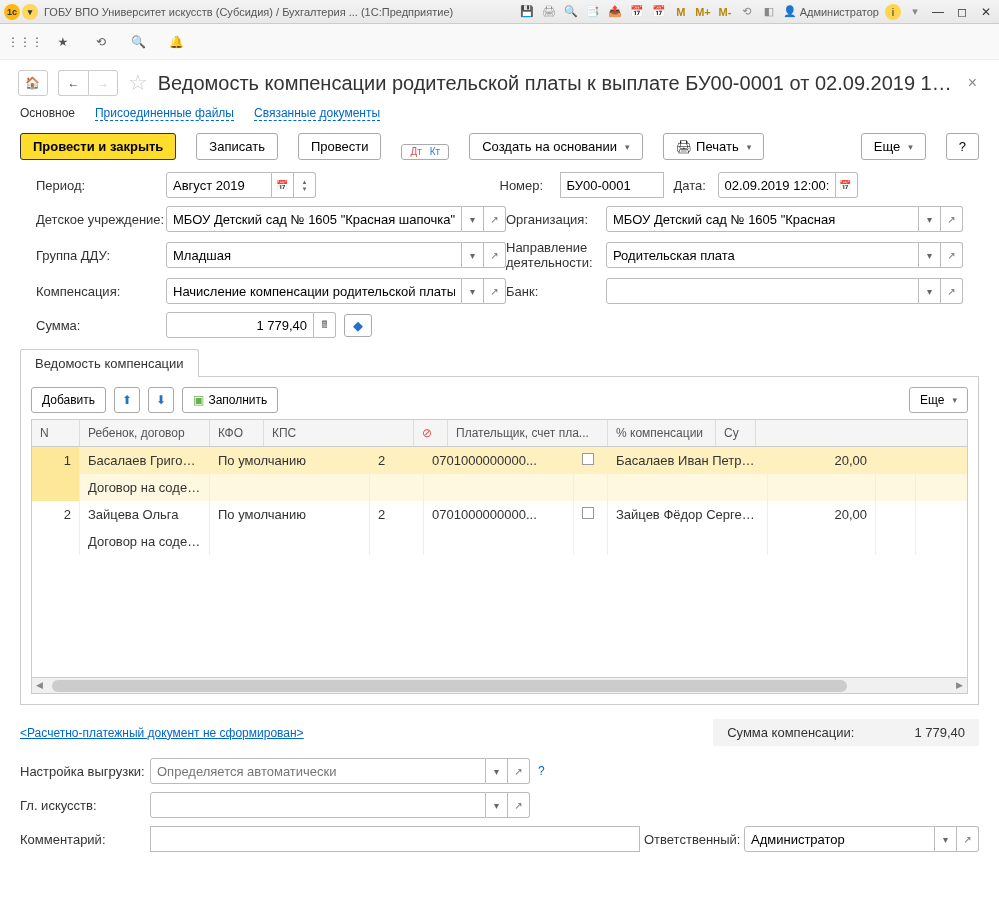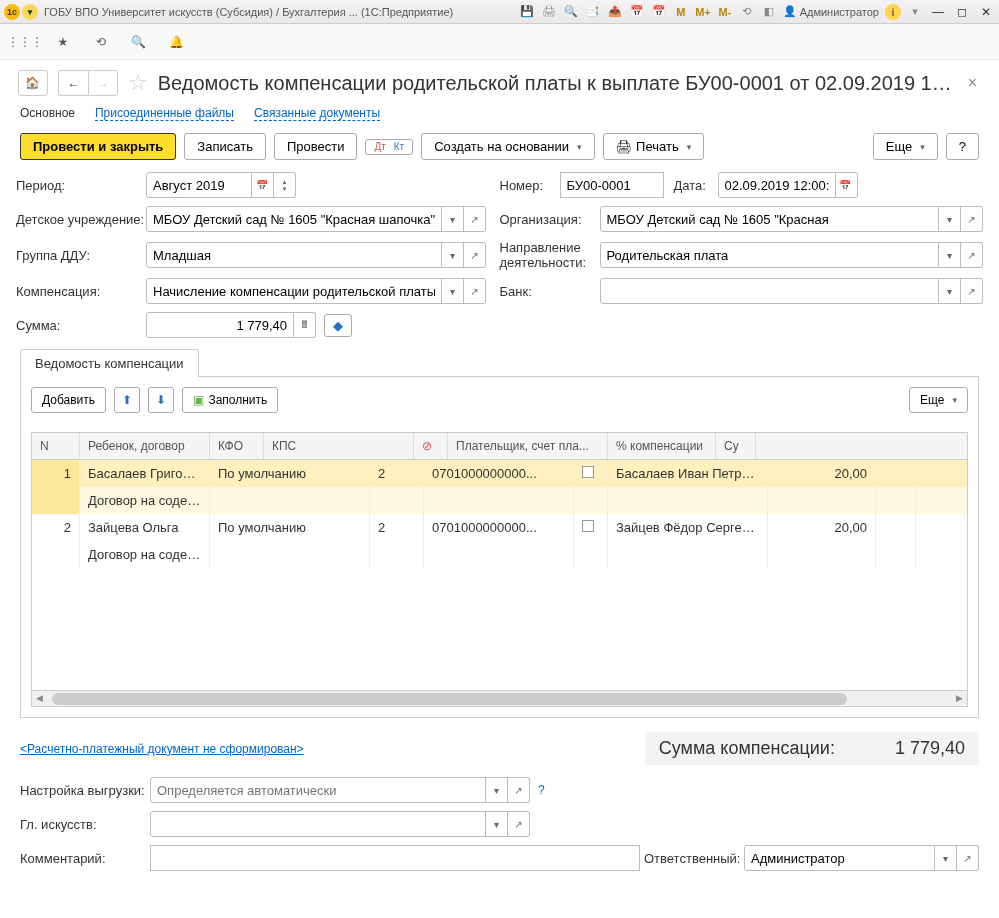--- a/index.html
+++ b/index.html
@@ -22,64 +22,64 @@
 .nav-group .nav-btn:first-child { border-radius: 3px 0 0 3px; border-right: none; }
 .nav-group .nav-btn:last-child { border-radius: 0 3px 3px 0; }
 .star-ico { color: #ccc; font-size: 22px; }
 .doc-title { font-size: 20px; color: #333; white-space: nowrap; overflow: hidden; text-overflow: ellipsis; flex: 1; }
 .close-doc { font-size: 16px; color: #888; cursor: pointer; padding: 0 4px; }
 
 .sub-tabs { display: flex; gap: 20px; padding: 6px 20px 12px; }
 .sub-tab { color: #0066cc; cursor: pointer; border-bottom: 1px dashed #0066cc; }
 .sub-tab.active { color: #333; border: none; }
 
-.toolbar { display: flex; gap: 8px; padding: 0 20px 12px; align-items: center; }
+.toolbar { display: flex; gap: 20px; padding: 0 20px 12px; align-items: flex-end; }
 .btn { border: 1px solid #aaa; background: #fff; padding: 5px 12px; border-radius: 3px; cursor: pointer; font-size: 13px; display: inline-flex; align-items: center; gap: 4px; }
 .btn.primary { background: #ffdd2d; border-color: #333; font-weight: bold; }
 .btn-drop::after { content: "▾"; font-size: 9px; margin-left: 4px; color: #666; }
 .spacer { flex: 1; }
 
-.form-area { padding: 0 16px; }
+.form-area { padding: 0 36px; }
 .form-row { display: flex; align-items: center; margin-bottom: 8px; }
 .form-col { display: flex; align-items: center; flex: 1; }
 .flabel { width: 130px; font-size: 13px; color: #333; }
 .flabel2 { width: 100px; font-size: 13px; }
 .finput { border: 1px solid #bbb; height: 26px; padding: 0 6px; font-size: 13px; background: #fff; display: flex; align-items: center; }
 .finput input { border: none; outline: none; width: 100%; font-size: 13px; background: transparent; }
 .input-group { display: flex; }
 .input-group .finput { border-radius: 3px 0 0 3px; }
 .ig-btn { width: 22px; height: 26px; border: 1px solid #bbb; border-left: none; background: #fff; display: inline-flex; align-items: center; justify-content: center; cursor: pointer; font-size: 10px; color: #666; }
 .ig-btn:last-child { border-radius: 0 3px 3px 0; }
 
 .tab-container { margin: 10px 20px 0; }
 .tab-row { display: flex; }
 .tab { border: 1px solid #ccc; border-bottom: none; padding: 6px 14px; background: #fff; font-size: 13px; border-radius: 3px 3px 0 0; position: relative; top: 1px; z-index: 2; }
 .tab-body { border: 1px solid #ccc; padding: 10px; }
-.tab-toolbar { display: flex; gap: 8px; margin-bottom: 19px; align-items: center; }
+.tab-toolbar { display: flex; gap: 8px; margin-bottom: 6px; align-items: center; }
 .sm-btn { border: 1px solid #aaa; background: #fff; padding: 4px 10px; border-radius: 3px; cursor: pointer; font-size: 12px; display: inline-flex; align-items: center; gap: 4px; height: 26px; }
 .arrow-btn { width: 26px; justify-content: center; color: #2670c9; }
 
 .grid { border: 1px solid #ccc; }
 .grid-head { display: flex; background: #f5f5f5; border-bottom: 1px solid #ccc; }
 .gh { padding: 6px 8px; border-right: 1px solid #ddd; font-size: 12px; color: #555; overflow: hidden; white-space: nowrap; text-overflow: ellipsis; }
 .grid-body { height: 230px; overflow: auto; }
 .grow-group { display: flex; flex-direction: column; }
 .grow { display: flex; }
 .grow.sel { background: #fff0c0; }
 .grow.sel2 { background: #fff8e0; }
 .gc { padding: 6px 8px; border-right: 1px solid #eee; font-size: 13px; overflow: hidden; white-space: nowrap; text-overflow: ellipsis; }
 .gc.n { text-align: right; }
 .gc.num-col { background: #fde89a; }
 .checkbox-empty { width: 12px; height: 12px; border: 1px solid #999; display: inline-block; background: #fff; }
 .grid-scroll { height: 16px; background: #f0f0f0; border-top: 1px solid #ccc; position: relative; }
 .scroll-thumb { position: absolute; left: 20px; right: 120px; top: 2px; height: 12px; background: #ccc; border-radius: 6px; }
 
 .footer-row { display: flex; padding: 14px 20px 6px; align-items: center; }
 .link { color: #0066cc; text-decoration: underline; cursor: pointer; }
-.sum-box { margin-left: auto; background: #f3f3f3; padding: 6px 14px; display: flex; gap: 60px; font-size: 18px; }
+.sum-box { margin-left: auto; background: #f3f3f3; padding: 6px 14px; display: flex; gap: 60px; font-size: 13px; }
 
 .bottom-form { padding: 6px 20px 16px; }
 
 .c-n { width: 48px; }
 .c-child { width: 130px; }
 .c-setting { width: 160px; }
 .c-kfo { width: 54px; }
 .c-kps { width: 150px; }
 .c-flag { width: 34px; }
 .c-payer { width: 160px; }

